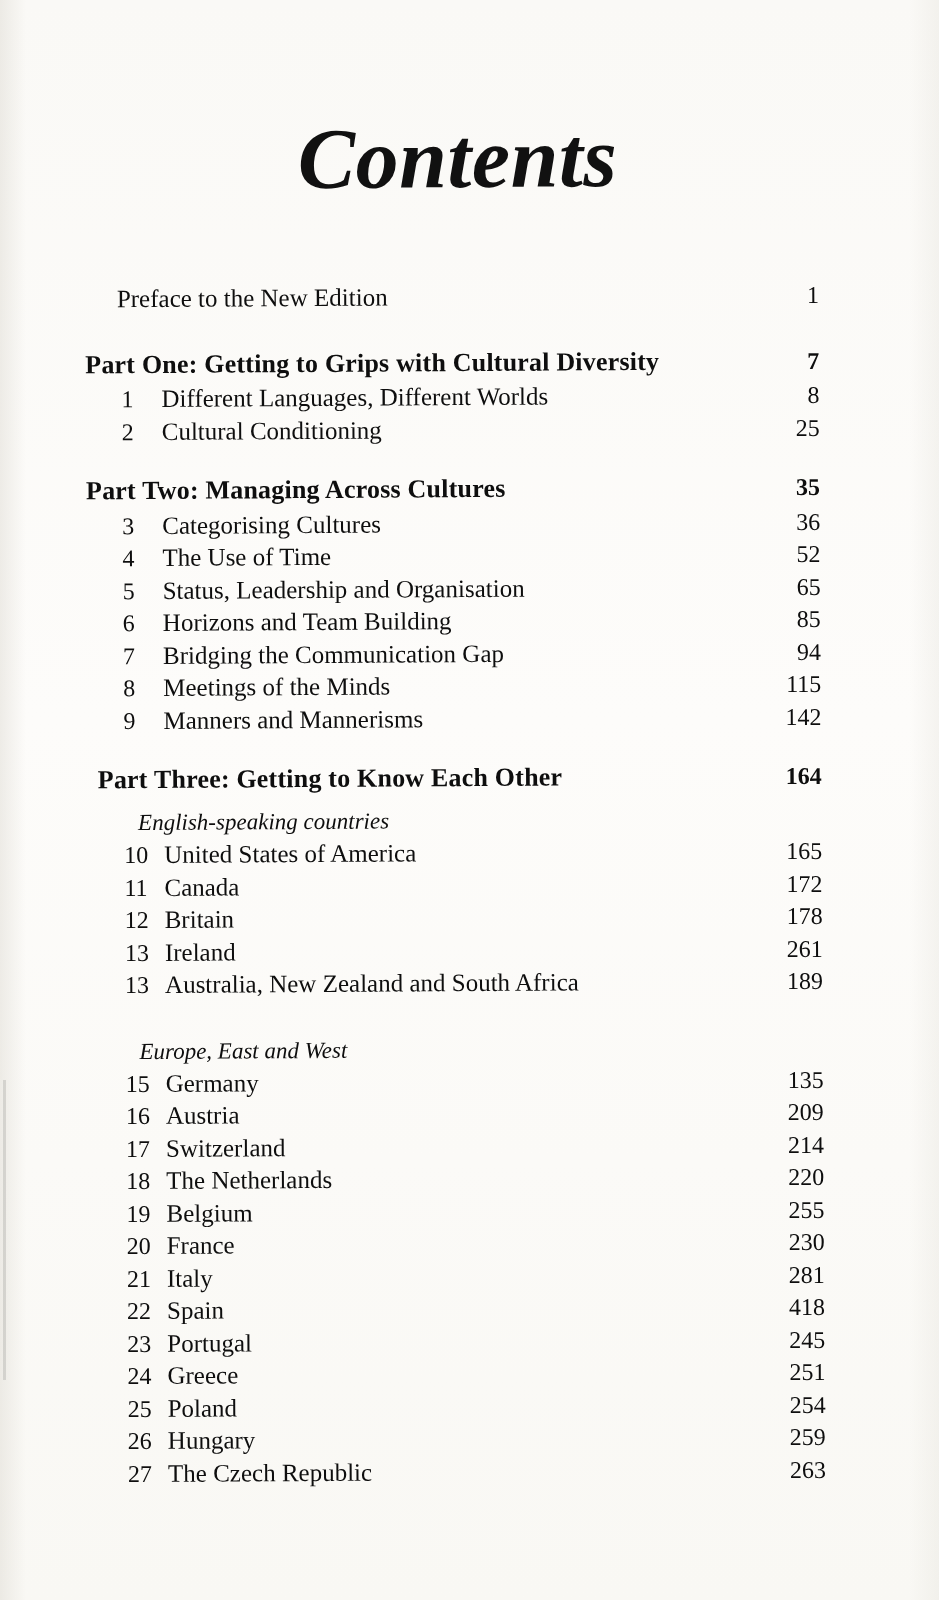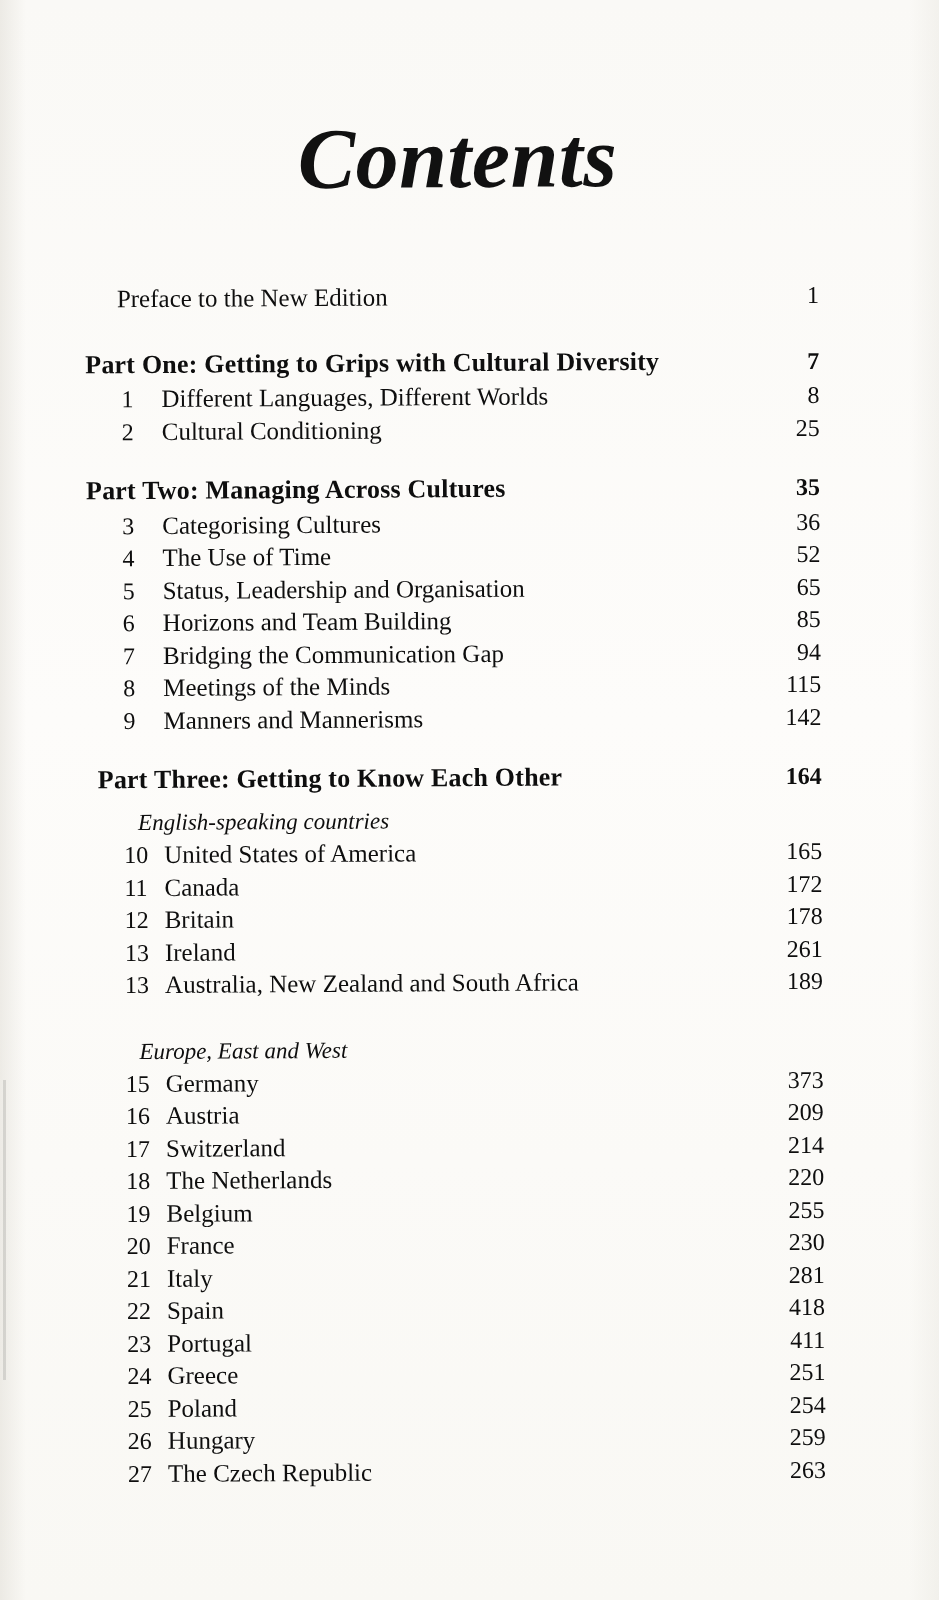--- a/index.html
+++ b/index.html
@@ -242,21 +242,21 @@
       <div class="pg">189</div>
     </div>
 
     <div class="block-gap-md"></div>
 
     <div class="group-head">Europe, East and West</div>
 
     <div class="row chapter">
       <div class="num">15</div>
       <div class="label">Germany</div>
-      <div class="pg">373</div>
+      <div class="pg">135</div>
     </div>
     <div class="row chapter">
       <div class="num">16</div>
       <div class="label">Austria</div>
       <div class="pg">209</div>
     </div>
     <div class="row chapter">
       <div class="num">17</div>
       <div class="label">Switzerland</div>
       <div class="pg">214</div>
@@ -282,21 +282,21 @@
       <div class="pg">281</div>
     </div>
     <div class="row chapter">
       <div class="num">22</div>
       <div class="label">Spain</div>
       <div class="pg">418</div>
     </div>
     <div class="row chapter">
       <div class="num">23</div>
       <div class="label">Portugal</div>
-      <div class="pg">411</div>
+      <div class="pg">245</div>
     </div>
     <div class="row chapter">
       <div class="num">24</div>
       <div class="label">Greece</div>
       <div class="pg">251</div>
     </div>
     <div class="row chapter">
       <div class="num">25</div>
       <div class="label">Poland</div>
       <div class="pg">254</div>

